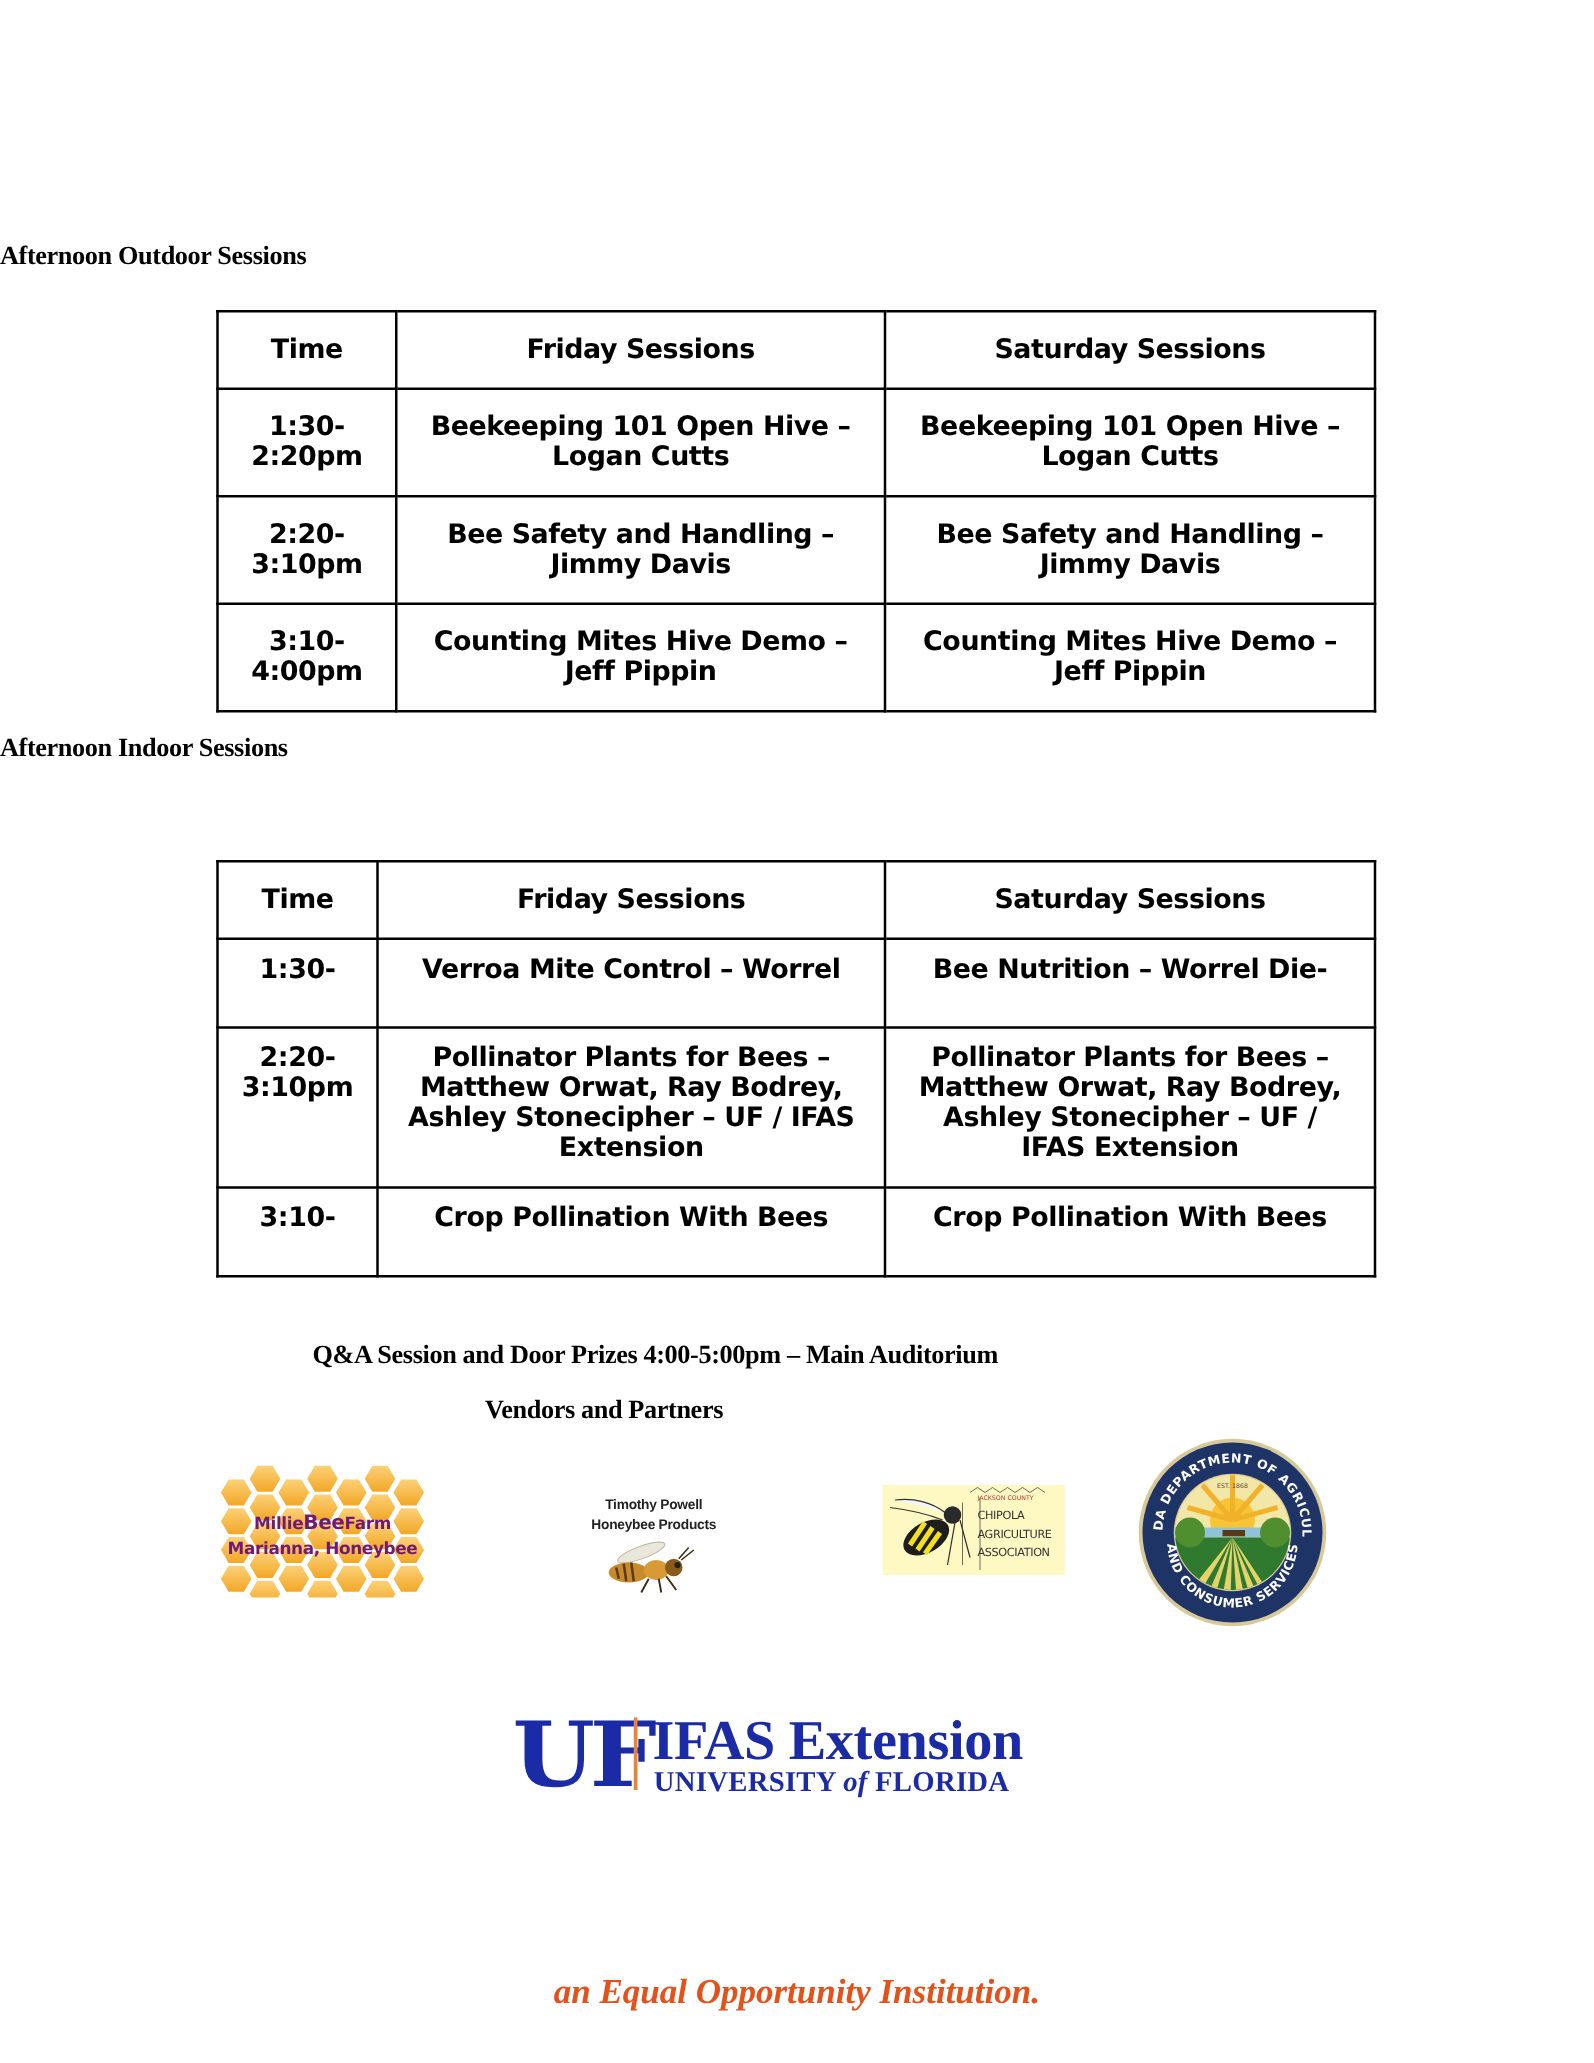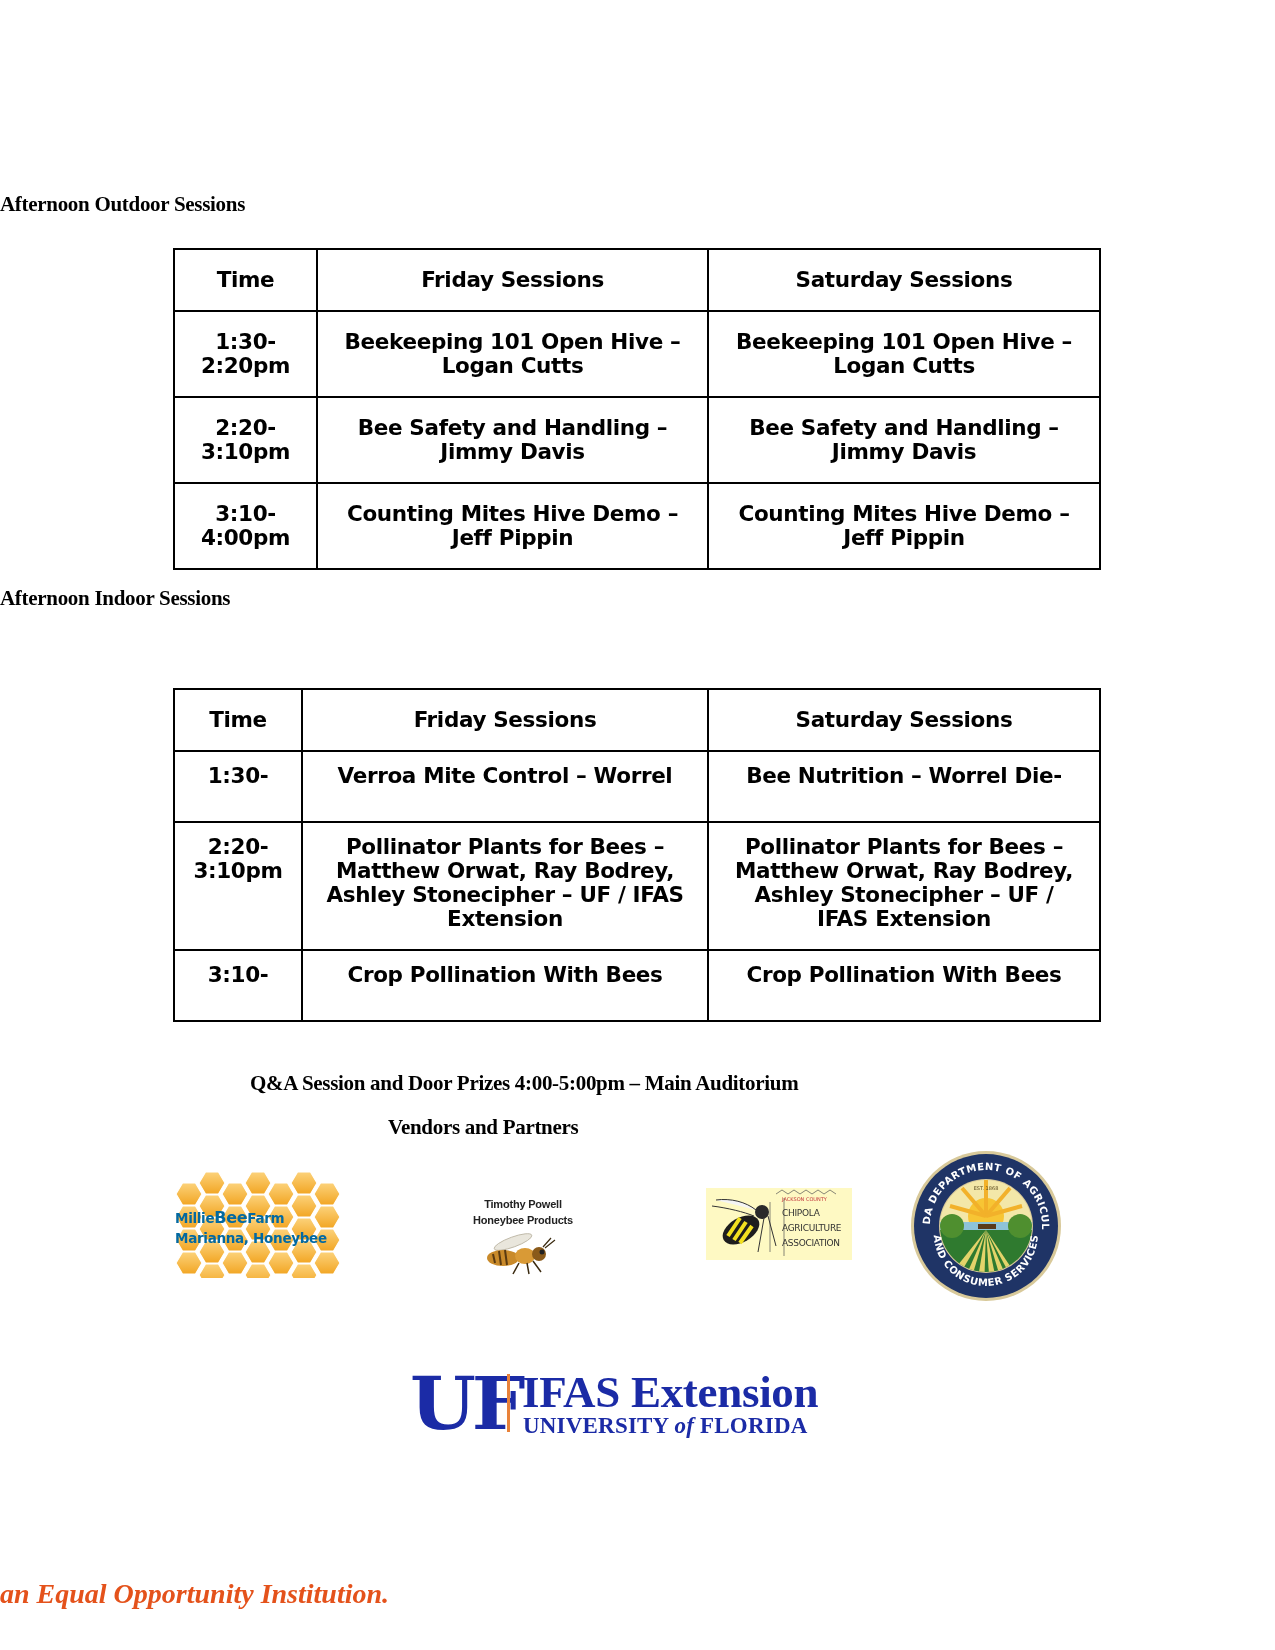--- a/index.html
+++ b/index.html
@@ -32,21 +32,21 @@
     .timothy-text { font-family: Liberation Sans, sans-serif; font-weight: bold; font-size: 11px; line-height: 16px; color: #222; letter-spacing: -0.2px; }
     .logo-chipola { left: 706px; top: 1188px; width: 146px; height: 72px; background: #fef9c3; }
     .logo-fdacs { left: 910px; top: 1150px; width: 152px; height: 152px; }
     .uf-logo { left: 410px; top: 1368px; width: 440px; height: 72px; }
     .uf-mark { position: absolute; left: 0; top: 0; font-family: "DejaVu Serif", serif; font-weight: bold; font-size: 72px; line-height: 72px; color: #1b2ba6; letter-spacing: -4px; transform: scaleX(1.05); transform-origin: left top; }
     .uf-divider { position: absolute; left: 97px; top: 6px; width: 3px; height: 58px; background: #e9823a; }
     .uf-title { position: absolute; left: 112px; top: 0px; font-family: "Liberation Serif", serif; font-weight: bold; font-size: 45px; line-height: 48px; color: #1b2ba6; white-space: nowrap; letter-spacing: -0.3px; }
     .uf-sub { position: absolute; left: 113px; top: 48px; font-family: "Liberation Serif", serif; font-weight: bold; font-size: 23px; line-height: 20px; color: #1b2ba6; white-space: nowrap; letter-spacing: 0.2px; }
     .uf-sub i { font-style: italic; }
     .footer {
-      left: 0; width: 1275px; top: 1578px; 
+      left: 0; width: 1275px; top: 1578px; text-align: center;
       font-family: "Liberation Serif", serif; font-style: italic; font-weight: bold;
       font-size: 28px; color: #e4521b; white-space: nowrap;
     }
   </style>
 </head>
 <body>
 
 <div class="abs heading" style="left:0; width:1275px; top:192px;">Afternoon Outdoor Sessions</div>
 
 <table class="sched" id="outdoor" style="left:173px; top:248px; width:926px;">
@@ -206,21 +206,21 @@
         <use href="#hex" x="60" y="91"></use>
         <use href="#hex" x="83" y="80"></use>
         <use href="#hex" x="106" y="91"></use>
         <use href="#hex" x="129" y="80"></use>
         <use href="#hex" x="152" y="91"></use>
       <use href="#hex" x="37" y="103"></use>
         <use href="#hex" x="83" y="103"></use>
         <use href="#hex" x="129" y="103"></use>
     </g>
   </svg>
-  <div style="position:absolute; left:0; width:166px; top:36px; text-align:left; font-family:'DejaVu Sans',sans-serif; font-weight:bold; font-size:13.5px; line-height:20px; color:#0369a1; letter-spacing:-0.3px;">
+  <div style="position:absolute; left:0; width:166px; top:36px; text-align:center; font-family:'DejaVu Sans',sans-serif; font-weight:bold; font-size:13.5px; line-height:20px; color:#701a75; letter-spacing:-0.3px;">
     <span><span>Millie</span><span style="font-size:16px">Bee</span><span>Farm</span></span><br>
     <span>Marianna, Honeybee</span>
   </div>
 </div>
 
 <div class="abs logo-timothy">
   <div class="timothy-text">Timothy Powell</div>
   <div class="timothy-text">Honeybee Products</div>
   <svg width="80" height="44" viewBox="0 0 80 44" style="margin-top:4px">
     <ellipse cx="30" cy="10" rx="20" ry="5" fill="#e9e6dc" stroke="#b9b2a0" stroke-width="0.8" transform="rotate(-20 30 10)"></ellipse>

